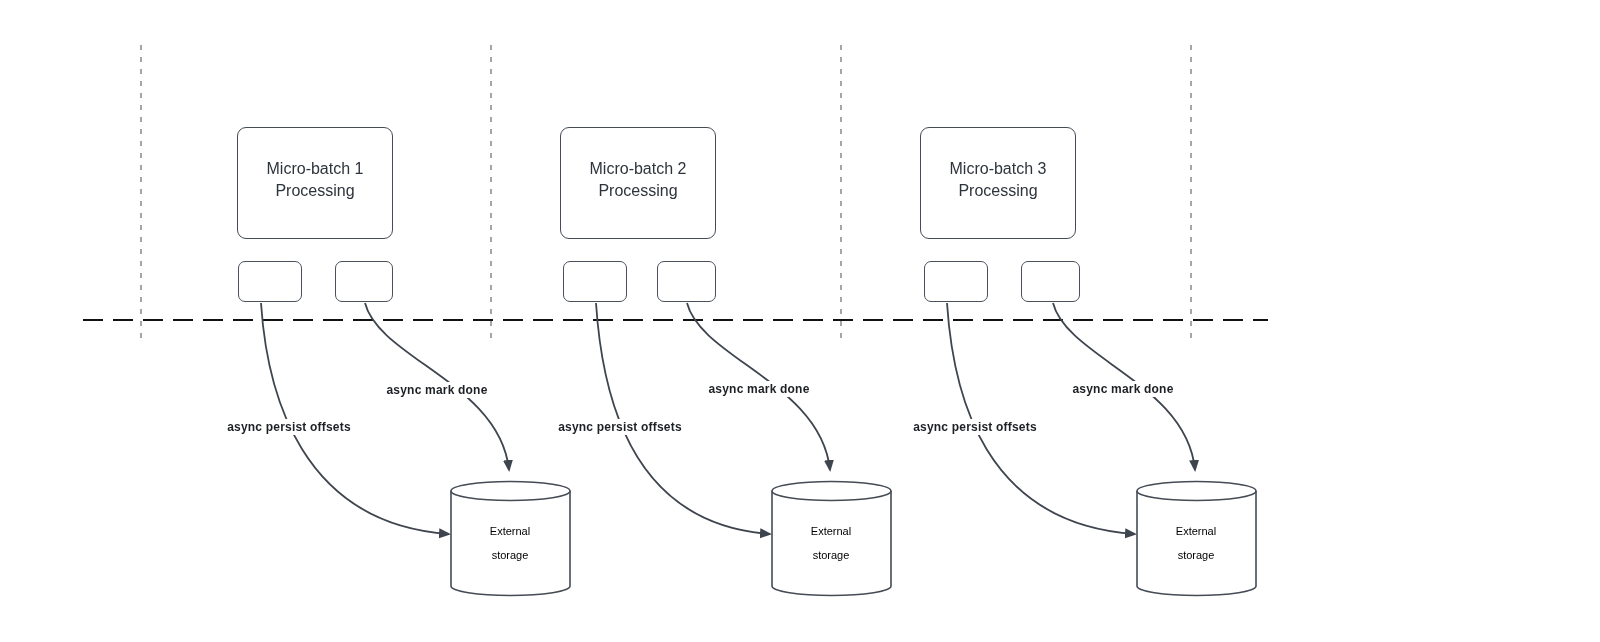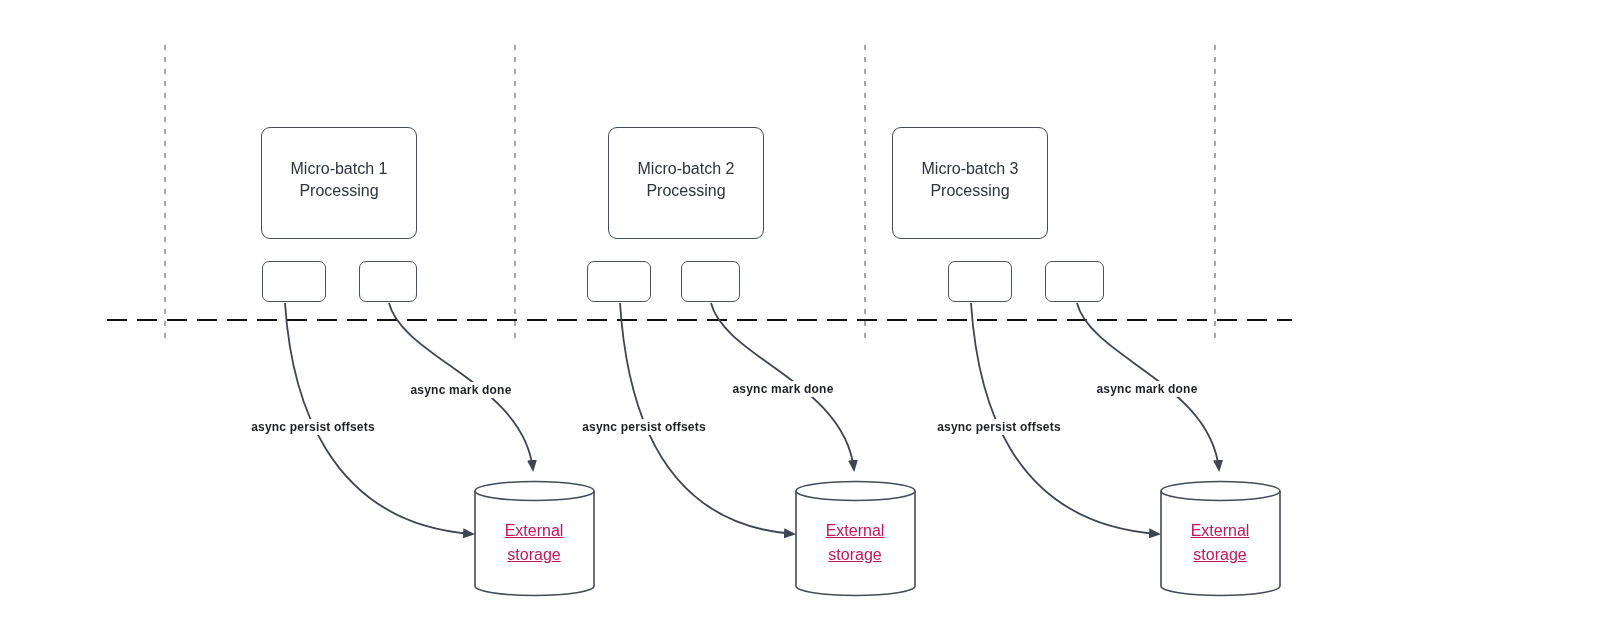--- a/index.html
+++ b/index.html
@@ -4,21 +4,20 @@
 <style>
   * { margin: 0; padding: 0; box-sizing: border-box; }
   html, body { background: #ffffff; }
   .canvas {
     position: relative;
     width: 1268px;
     height: 642px;
     background: #ffffff;
     font-family: "Liberation Sans", sans-serif;
     overflow: hidden;
-    margin-left: 24px;
   }
   .layer-svg {
     position: absolute;
     left: 0; top: 0;
     width: 1600px; height: 642px;
   }
   .proc-box {
     position: absolute;
     top: 127px;
     height: 112px;
@@ -53,24 +52,23 @@
     color: #1d2025;
     background: #ffffff;
     padding: 1px 3px;
     white-space: nowrap;
   }
   .storage-label {
     position: absolute;
     transform: translate(-50%, -50%);
     text-align: center;
     white-space: pre-line;
-    font-size: 16px;
+    font-size: 11px;
     line-height: 24px;
-    color: #be185d;
-    text-decoration: underline;
+    color: #000000;
   }
   .time-label {
     position: absolute;
     transform: translate(-50%, -50%);
     font-size: 11px;
     color: #333a44;
   }
 </style>
 </head>
 <body>
@@ -112,23 +110,23 @@
       <path d="M 772 491 A 59.5 9.5 0 0 0 891 491" fill="none" stroke="#454c55" stroke-width="1.6"></path>
     </g>
     <g>
       <path d="M 1137 491 V 586 A 59.5 9.5 0 0 0 1256 586 V 491 A 59.5 9.5 0 0 0 1137 491 Z" fill="#ffffff" stroke="#454c55" stroke-width="1.6"></path>
       <path d="M 1137 491 A 59.5 9.5 0 0 0 1256 491" fill="none" stroke="#454c55" stroke-width="1.6"></path>
     </g>
   </svg>
 
   <div class="proc-box" style="left:237px;">Micro-batch 1
 Processing</div>
-  <div class="proc-box" style="left:584px;">Micro-batch 2
+  <div class="proc-box" style="left:560px;">Micro-batch 2
 Processing</div>
-  <div class="proc-box" style="left:868px;">Micro-batch 3
+  <div class="proc-box" style="left:920px;">Micro-batch 3
 Processing</div>
 
   <div class="mini-box" style="left:238px;width:64px;"></div>
   <div class="mini-box" style="left:335px;width:58px;"></div>
   <div class="mini-box" style="left:563px;width:64px;"></div>
   <div class="mini-box" style="left:657px;width:59px;"></div>
   <div class="mini-box" style="left:924px;width:64px;"></div>
   <div class="mini-box" style="left:1021px;width:59px;"></div>
 
   <div class="edge-label" style="left:289px;top:427px;">async persist offsets</div>

